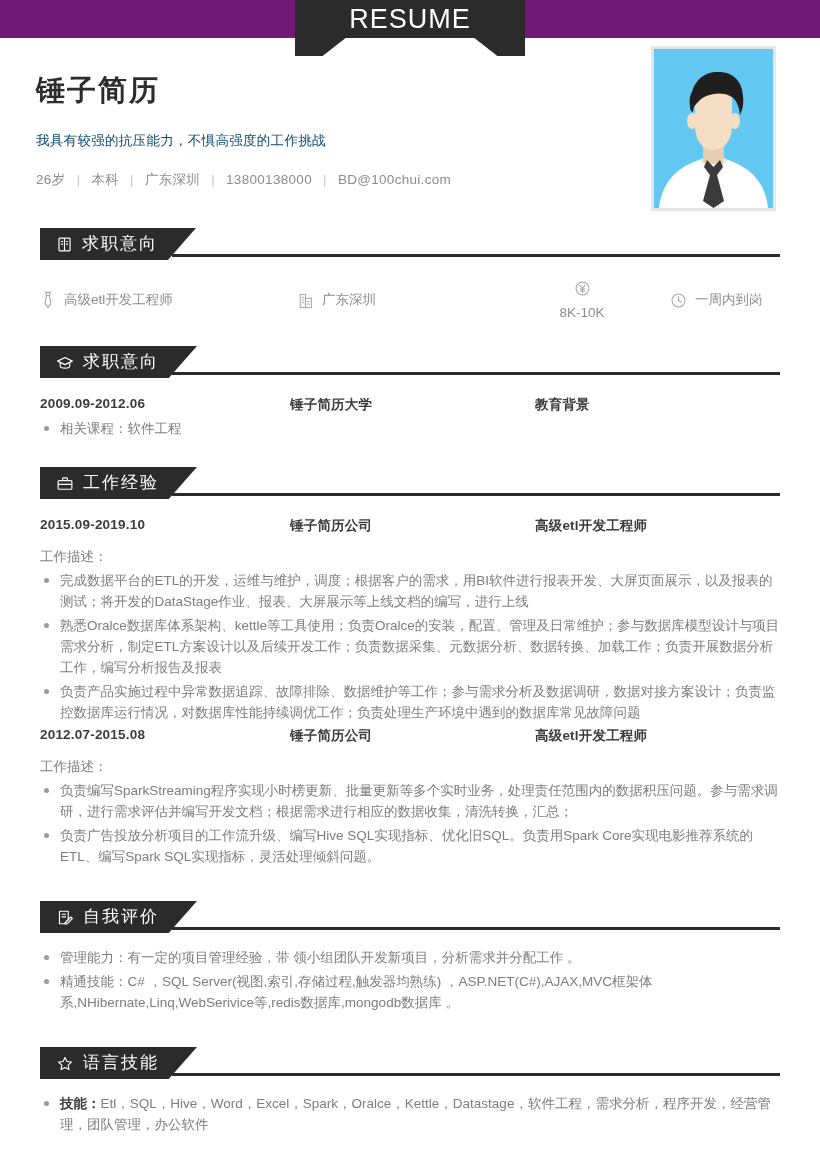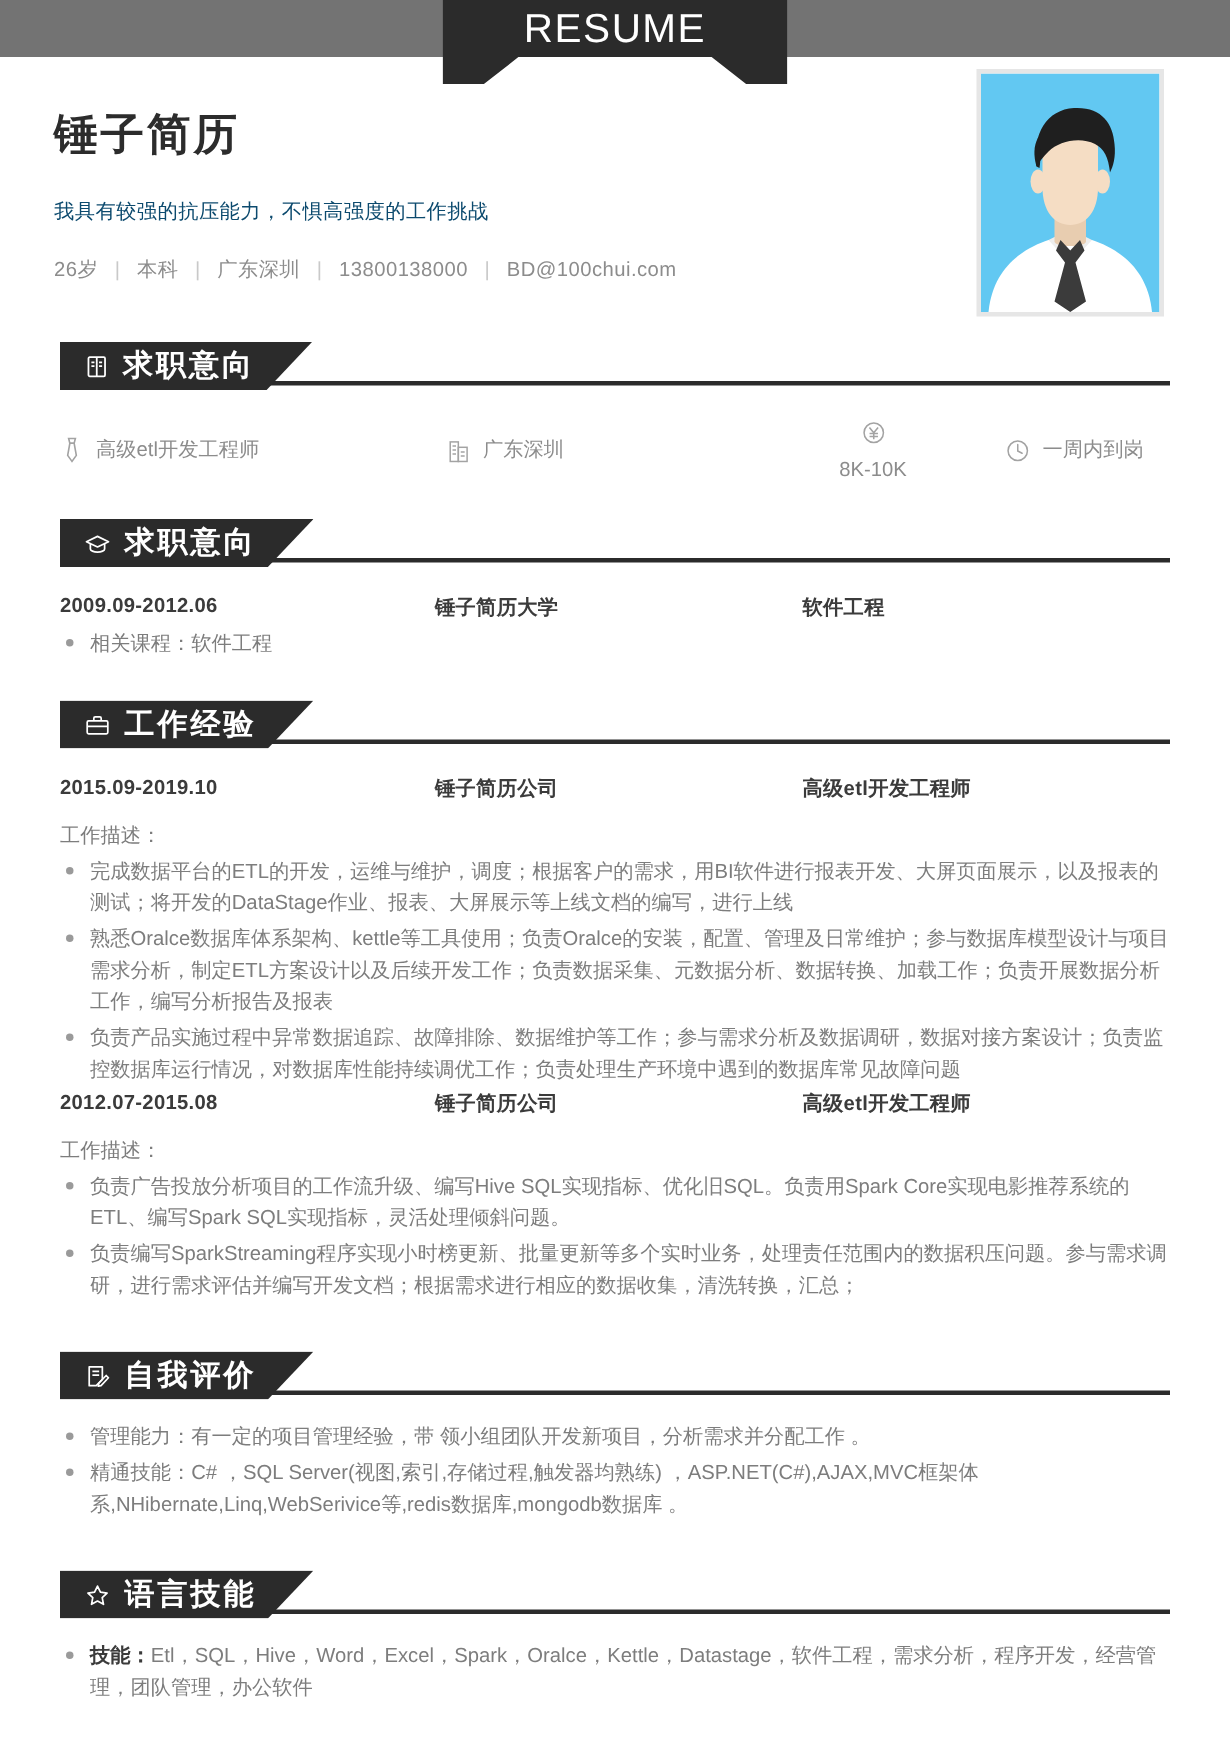--- a/index.html
+++ b/index.html
@@ -7,21 +7,21 @@
     width: 820px;
     background: #ffffff;
     font-family: "Liberation Sans", "DejaVu Sans", sans-serif;
   }
   body { width: 820px; min-height: 1160px; position: relative; overflow: hidden; }
 
   
   .banner {
     position: relative;
     height: 38px;
-    background: #737373;
+    background: #701a75;
     width: 100%;
   }
   .banner-tab {
     position: absolute;
     left: 50%;
     transform: translateX(-50%);
     top: 0;
     width: 230px;
     height: 56px;
     background: #2b2b2b;
@@ -97,22 +97,22 @@
     display: flex;
     align-items: center;
     gap: 9px;
     clip-path: polygon(0 0, 100% 0, 82% 100%, 0 100%);
     z-index: 2;
     min-width: 150px;
   }
   .sec-tag .sec-icon { display: flex; align-items: center; }
   .sec-tag .sec-icon svg { display: block; }
   .sec-title {
-    font-size: 20px;
-    font-weight: 700;
+    font-size: 17px;
+    font-weight: 400;
     letter-spacing: 2px;
     line-height: 32px;
     white-space: nowrap;
   }
   .sec-rule {
     position: absolute;
     left: 132px;
     right: 0;
     bottom: 3px;
     height: 3px;
@@ -297,21 +297,21 @@
       </span>
       <span class="sec-title">求职意向</span>
     </div>
     <div class="sec-rule"></div>
   </div>
 
   <div class="entry">
     <div class="entry-head">
       <div class="c1">2009.09-2012.06</div>
       <div class="c2">锤子简历大学</div>
-      <div class="c3">软件工程</div>
+      <div class="c3">教育背景</div>
     </div>
     <ul class="bullets tight">
       <li>相关课程：软件工程</li>
     </ul>
   </div>
 </div>
 
 <div class="section" style="margin-top:28px;">
   <div class="sec-head">
     <div class="sec-tag">
@@ -342,22 +342,22 @@
   </div>
 
   <div class="entry" style="margin-top:4px;">
     <div class="entry-head">
       <div class="c1">2012.07-2015.08</div>
       <div class="c2">锤子简历公司</div>
       <div class="c3">高级etl开发工程师</div>
     </div>
     <div class="desc-label">工作描述：</div>
     <ul class="bullets">
+      <li>负责编写SparkStreaming程序实现小时榜更新、批量更新等多个实时业务，处理责任范围内的数据积压问题。参与需求调研，进行需求评估并编写开发文档；根据需求进行相应的数据收集，清洗转换，汇总；</li>
       <li>负责广告投放分析项目的工作流升级、编写Hive SQL实现指标、优化旧SQL。负责用Spark Core实现电影推荐系统的ETL、编写Spark SQL实现指标，灵活处理倾斜问题。</li>
-      <li>负责编写SparkStreaming程序实现小时榜更新、批量更新等多个实时业务，处理责任范围内的数据积压问题。参与需求调研，进行需求评估并编写开发文档；根据需求进行相应的数据收集，清洗转换，汇总；</li>
     </ul>
   </div>
 </div>
 
 <div class="section" style="margin-top:34px;">
   <div class="sec-head">
     <div class="sec-tag">
       <span class="sec-icon">
         <svg width="18" height="17" viewBox="0 0 20 20" fill="none" stroke="#ffffff" stroke-width="1.35" stroke-linejoin="round">
           <path d="M3.5 2.6 L13.8 2.6 L13.8 12.5 L9 17.4 L3.5 17.4 Z"></path>

